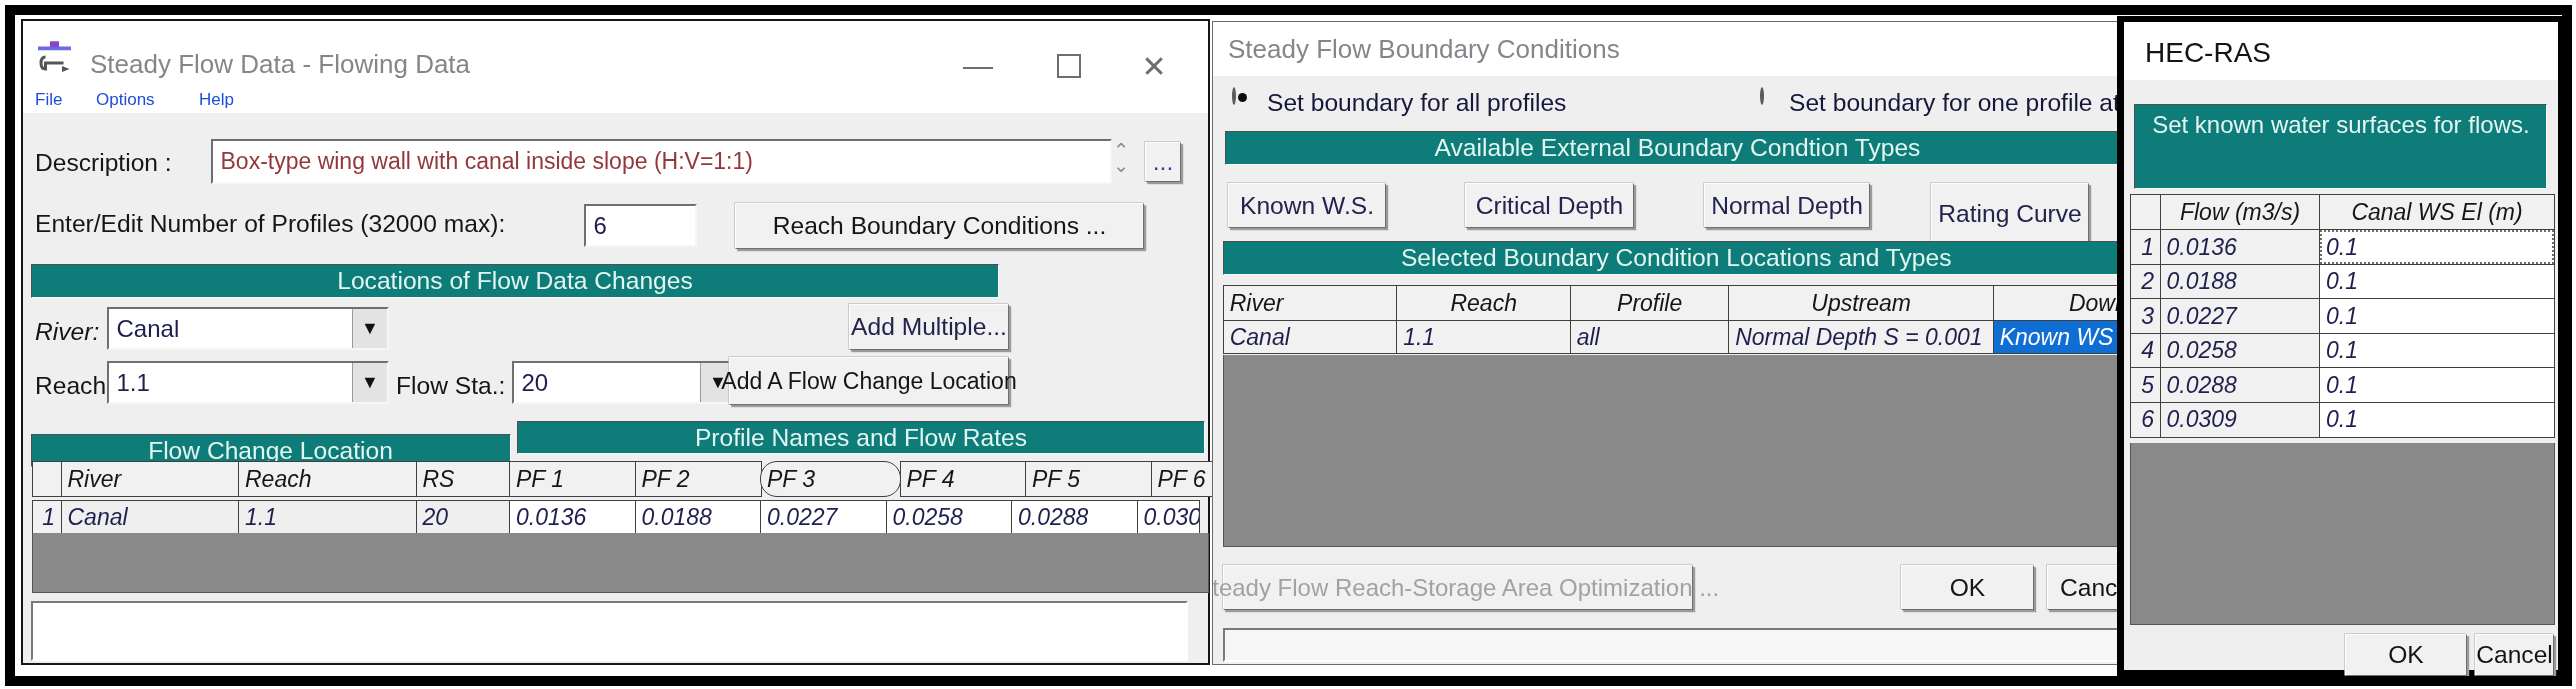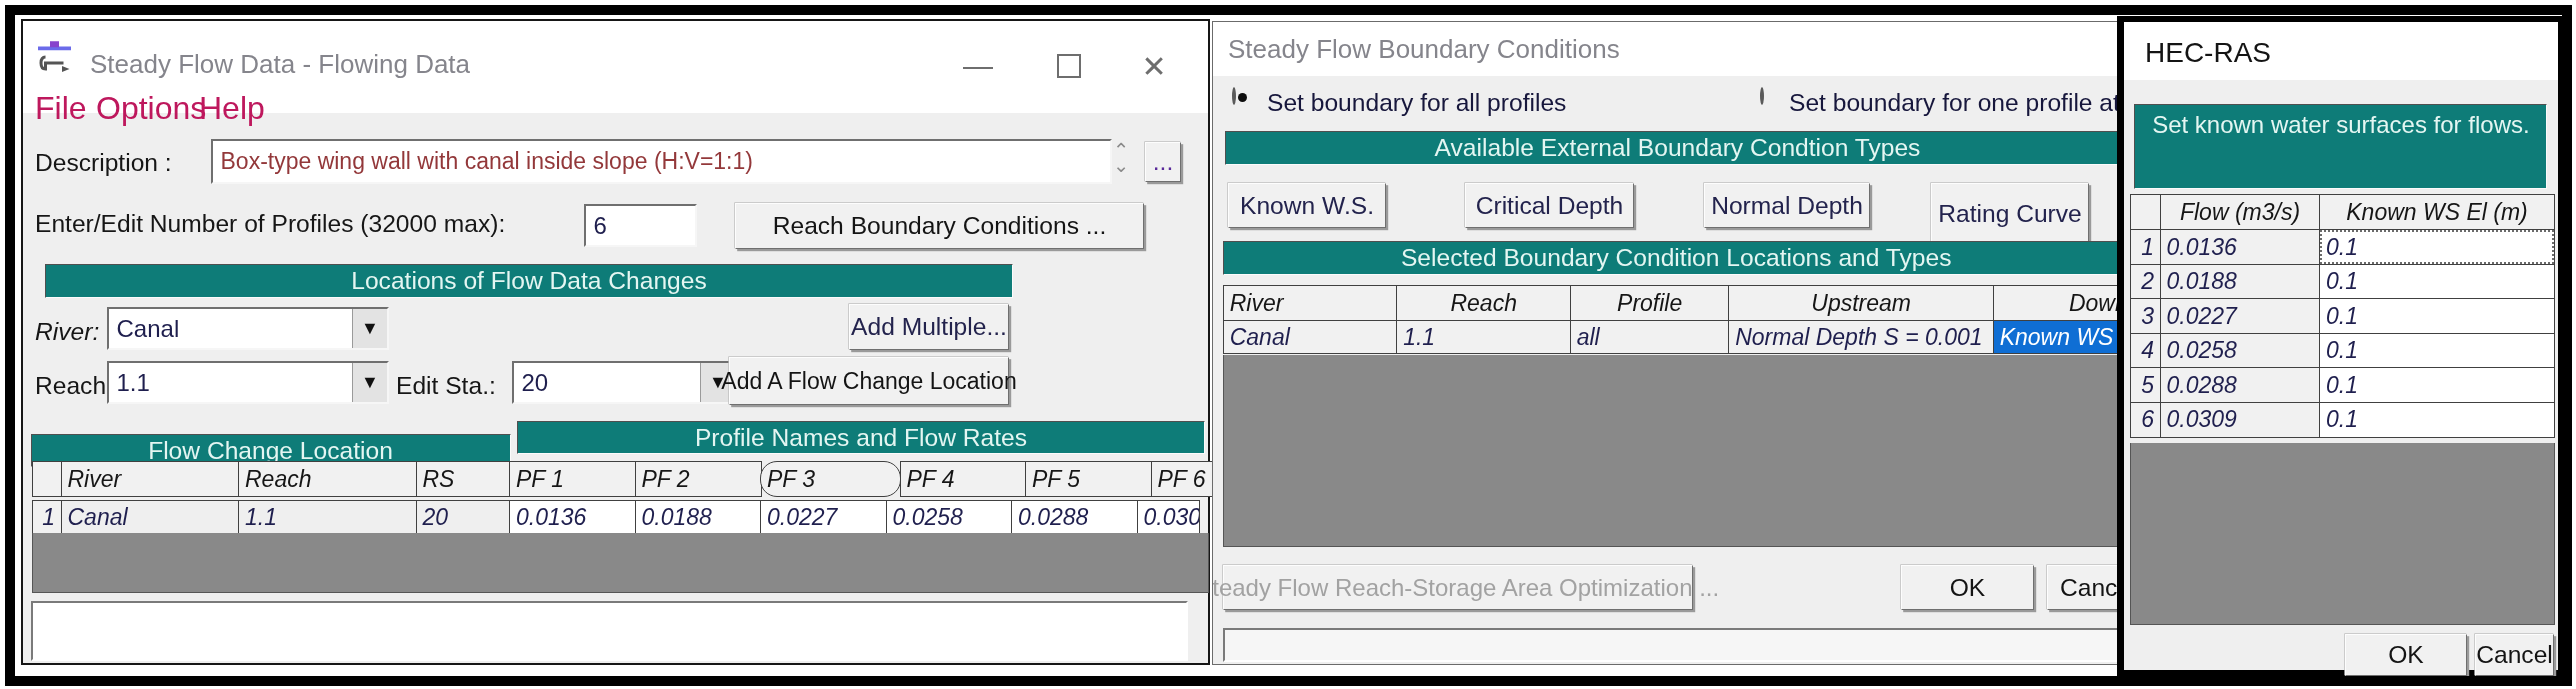--- a/index.html
+++ b/index.html
@@ -57,21 +57,21 @@
   .cell-focus{outline:2.2px dotted #6b6b6b;outline-offset:-3.7px;}
   
   .radio{width:22.4px;height:22.4px;border-radius:50%;background:#fff;
     border:2.2px solid #5a5a5a;box-sizing:border-box;position:relative;}
   .radio.checked::after{content:"";position:absolute;left:3.7px;top:3.7px;width:9px;height:9px;
     border-radius:50%;background:#0d0d0d;}
   .radio-label{font-size:24.6px;color:#17173c;white-space:nowrap;}
   
   .winctl{font-size:30px;color:#6e6e6e;display:flex;align-items:center;justify-content:center;}
   .maxbox{width:24px;height:24px;border:2.2px solid #6e6e6e;box-sizing:border-box;}
-  .menu-item{font-size:32px;color:#be185d;white-space:nowrap;}
+  .menu-item{font-size:17px;color:#1d4ed8;white-space:nowrap;}
   .label{font-size:24.6px;color:#161616;white-space:nowrap;}
   .statusbar{background:#f6f6f6;border:2.2px solid;border-color:#7a7a7a #ffffff #ffffff #7a7a7a;box-sizing:border-box;}
   .spinner{display:flex;flex-direction:column;line-height:15px;font-size:19.4px;color:#8a8a8a;}
 </style>
 </head>
 <body>
 
 <div class="abs win" style="left:21px;top:19.4px;width:1189px;height:646px;border:2.2px solid #161616;z-index:1;">
 
   <div class="abs titlebar" style="height:92px;"></div>
@@ -105,35 +105,35 @@
     <span>⌄</span>
   </span>
   <div class="abs btn" style="left:1122px;top:121px;width:36px;height:40px;color:#5a2a9a;">...</div>
 
   <span class="abs label" style="left:12px;top:189px;">Enter/Edit Number of Profiles (32000 max):</span>
   <div class="abs sunken" style="left:561px;top:183px;width:113px;height:43px;">
     <span style="font-size:24px;color:#1f1f4e;padding-left:7.5px;">6</span>
   </div>
   <div class="abs btn" style="left:712px;top:182px;width:409px;height:46px;color:#141414;">Reach Boundary Conditions ...</div>
 
-  <div class="abs teal-band" style="left:22px;top:243px;width:968px;height:34px;">Locations of Flow Data Changes</div>
+  <div class="abs teal-band" style="left:8px;top:243px;width:968px;height:34px;">Locations of Flow Data Changes</div>
 
   <span class="abs label" style="left:12px;top:297px;font-style:italic;">River:</span>
   <div class="abs dd" style="left:84px;top:286px;width:282px;height:43px;">
     <span class="dd-val">Canal</span>
     <span class="dd-arrow">▼</span>
   </div>
   <div class="abs btn" style="left:826px;top:283px;width:160px;height:46px;">Add Multiple...</div>
 
   <span class="abs label" style="left:12px;top:351px;">Reach:</span>
   <div class="abs dd" style="left:84px;top:340px;width:282px;height:43px;">
     <span class="dd-val">1.1</span>
     <span class="dd-arrow">▼</span>
   </div>
-  <span class="abs label" style="left:373px;top:351px;">Edit Sta.:</span>
+  <span class="abs label" style="left:373px;top:351px;">Flow Sta.:</span>
   <div class="abs dd" style="left:489px;top:340px;width:225px;height:43px;">
     <span class="dd-val">20</span>
     <span class="dd-arrow">▼</span>
   </div>
   <div class="abs btn" style="left:706px;top:336px;width:280px;height:48px;font-size:23px;color:#141414;">Add A Flow Change Location</div>
 
   <div class="abs teal-band" style="left:7.5px;top:400px;width:480px;height:33px;margin-top:13px;">Flow Change Location</div>
   <div class="abs teal-band" style="left:494px;top:400px;width:688px;height:33px;">Profile Names and Flow Rates</div>
 
   <div class="abs trow" style="left:9px;top:440px;height:36px;">
@@ -225,21 +225,21 @@
   <div class="abs titlebar" style="height:58px;"></div>
   <span class="abs title-text active" style="left:21px;top:15px;font-size:28px;">HEC-RAS</span>
 
   <div class="abs teal-band" style="left:10.4px;top:82px;width:413px;height:85px;align-items:flex-start;justify-content:center;">
     <span style="font-size:24px;padding-top:6px;">Set known water surfaces for flows.</span>
   </div>
 
   <div class="abs trow" style="left:6px;top:172px;height:37px;">
     <div class="c hdr" style="width:31px;"></div>
     <div class="c hdr center" style="width:161px;">Flow (m3/s)</div>
-    <div class="c hdr center" style="width:236px;">Known WS El (m)</div>
+    <div class="c hdr center" style="width:236px;">Canal WS El (m)</div>
   </div>
 
   <div class="abs" style="left:6px;top:207px;">
     <div class="trow" style="height:36px;">
       <div class="c right" style="width:31px;">1</div>
       <div class="c" style="width:161px;">0.0136</div>
       <div class="c white cell-focus" style="width:236px;">0.1</div>
     </div>
     <div class="trow" style="height:36px;margin-top:-1.5px;">
       <div class="c right" style="width:31px;">2</div>

